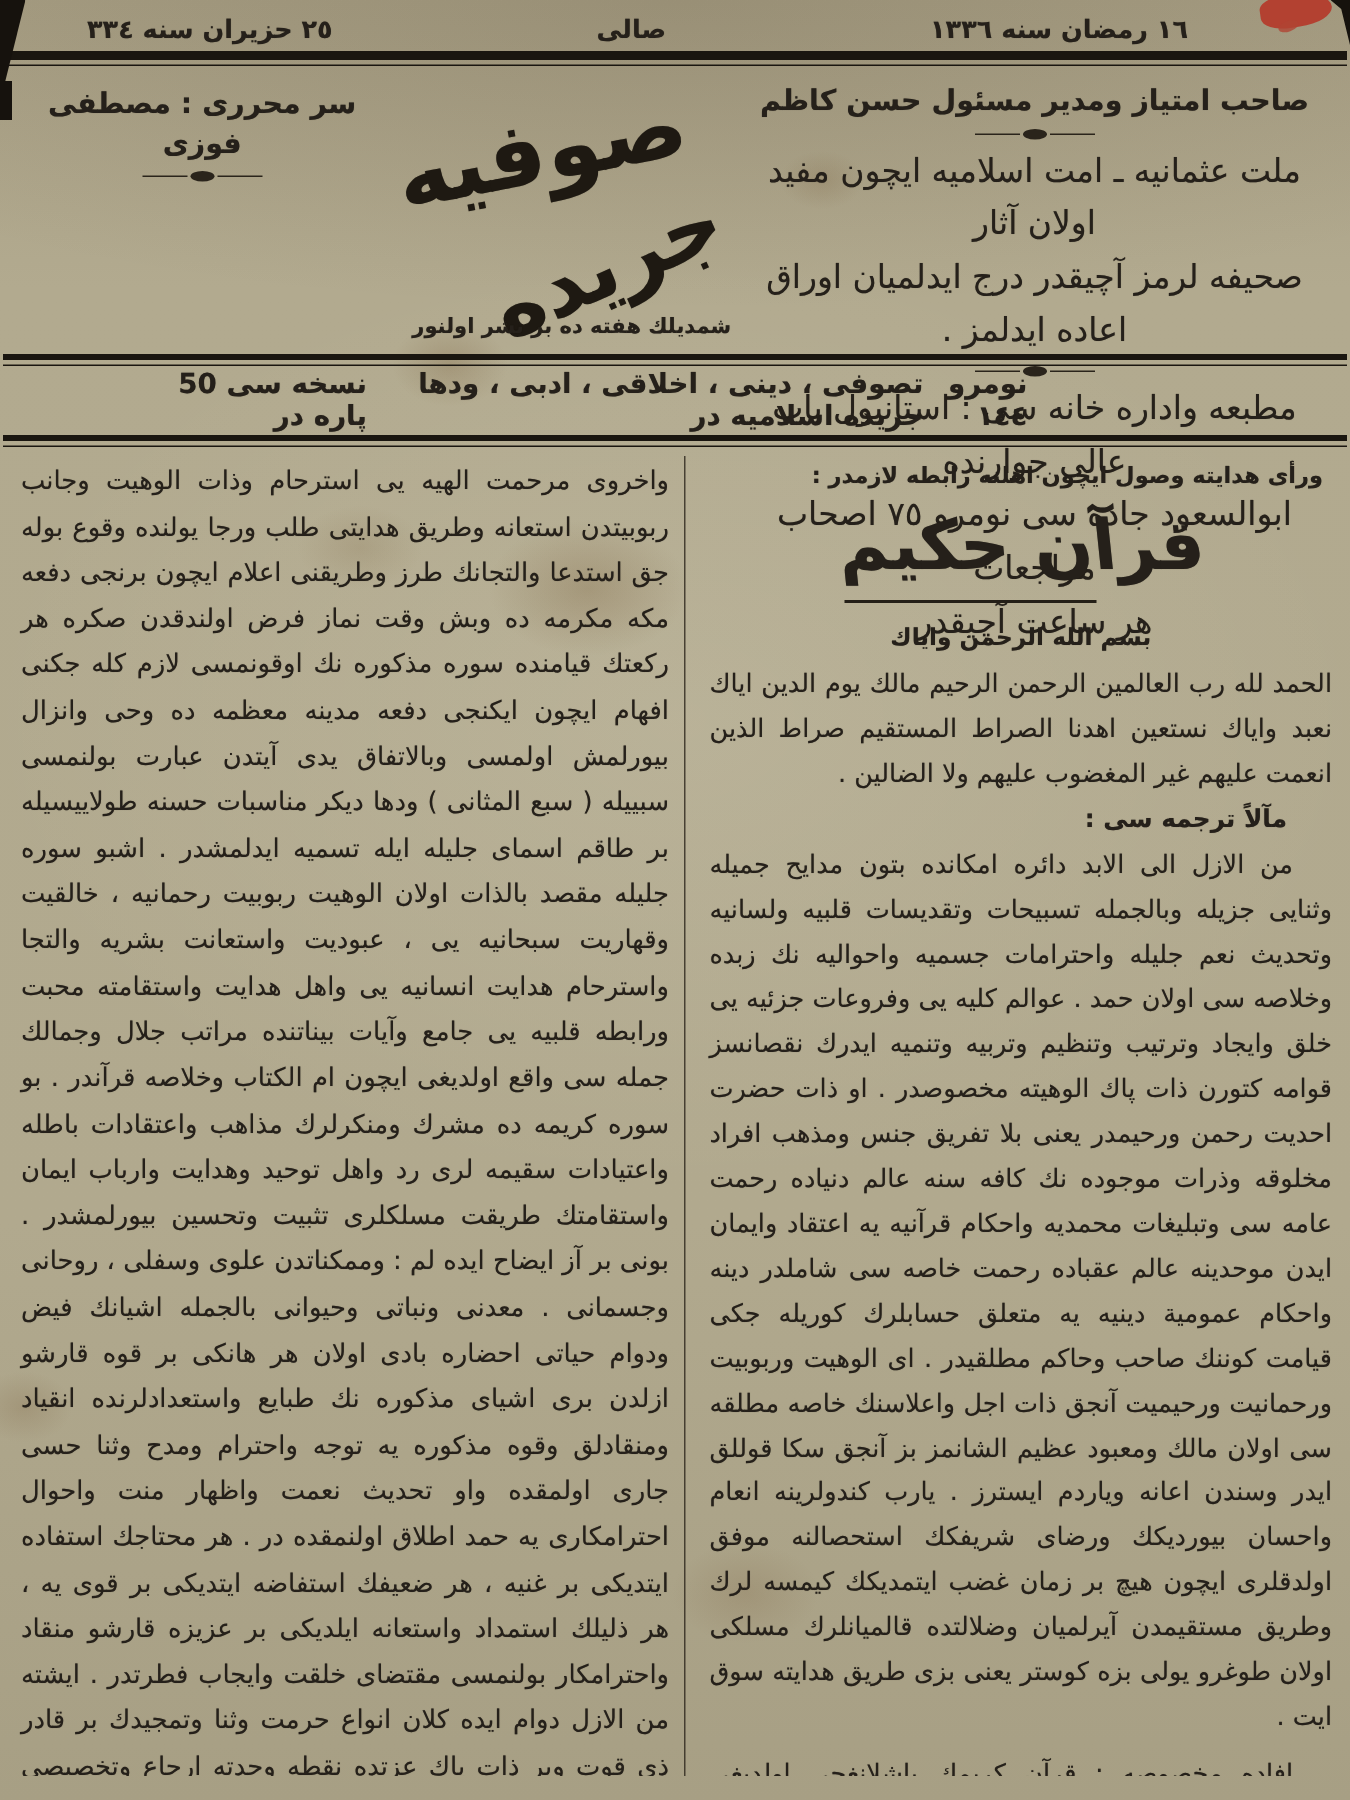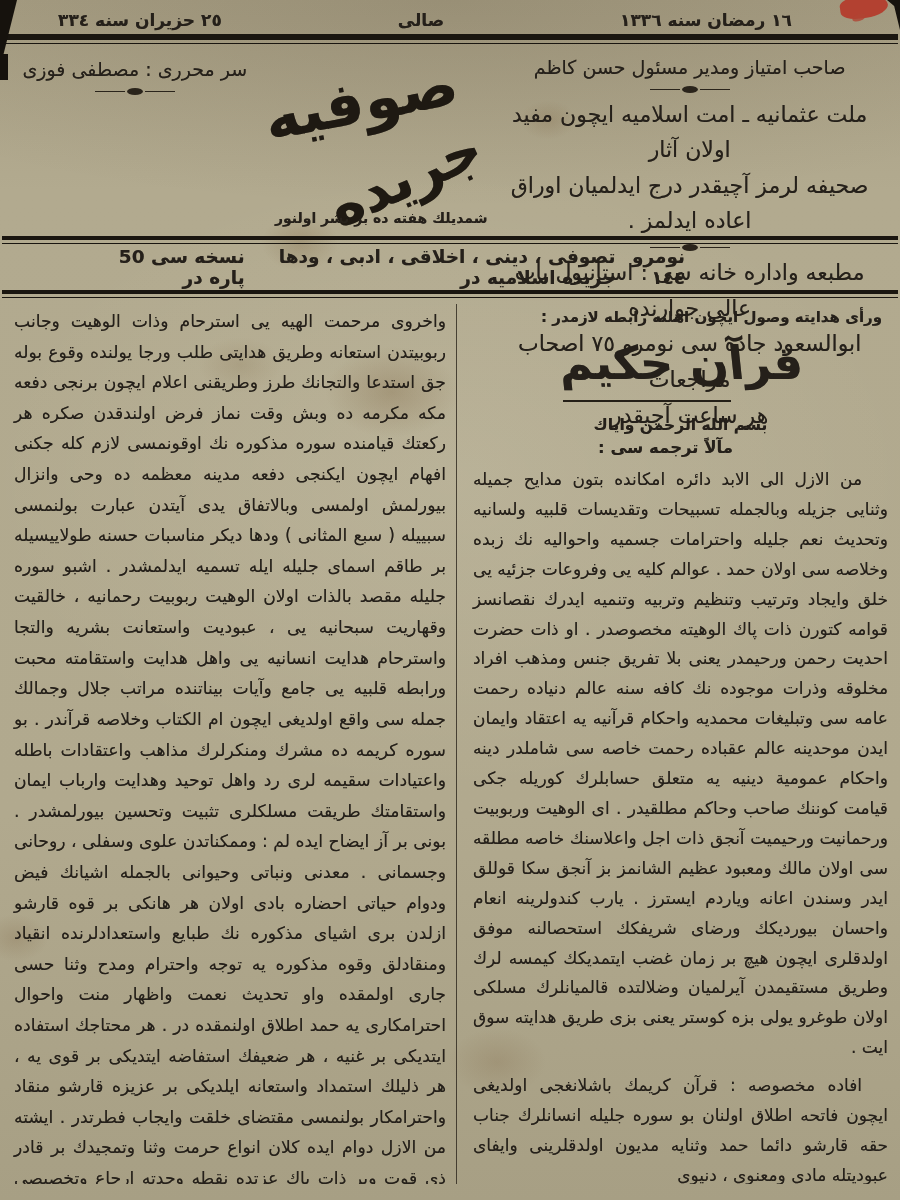--- a/index.html
+++ b/index.html
@@ -51,21 +51,21 @@
   .masthead {
     display: flex; justify-content: space-between;
     padding: 8px 10px 0 14px;
     height: 192px; box-sizing: border-box;
   }
   .mast-col { display:flex; flex-direction:column; align-items:center; }
   .mast-right { width: 408px; padding-top: 2px; }
   .mast-center { width: 238px; position: relative; }
   .mast-left { width: 246px; padding-top: 4px; }
   .mast-line { text-align:center; white-space: pre-line; font-size: 22px; line-height: 1.62; }
-  .mast-line.big { font-size: 19px; font-weight: normal; line-height: 1.4; }
+  .mast-line.big { font-size: 19px; font-weight: bold; line-height: 1.4; }
   .orn { display:flex; align-items:center; justify-content:center; margin: 5px 0 4px; }
   .orn::before, .orn::after { content:""; width: 30px; border-top: 1.5px solid #2a241b; }
   .orn .knot { width: 16px; height: 7px; background:#2a241b; border-radius: 50%; margin: 0 2px; }
 
   .logo { position: relative; width: 230px; height: 158px; }
   .logo .w1 { position:absolute; right: 2px; bottom: 0px; font-size: 56px; font-weight: bold;
               transform: rotate(-24deg); color:#1e1912; letter-spacing:-2px;}
   .logo .w2 { position:absolute; left: 6px; top: 14px; font-size: 60px; font-weight: bold;
               transform: rotate(-11deg); color:#1e1912; }
   .logo-subtitle { position:absolute; bottom: -16px; width:100%; text-align:right;
@@ -84,21 +84,21 @@
   .col-second { flex: 1; padding: 2px 10px 0 2px; }
 
   .kicker { margin: 2px 6px 0 0; font-size: 15px; font-weight: bold; text-align: right; }
   .headline { margin: 10px 0 0; font-size: 46px; font-weight: bold; text-align: center;
               transform: skewX(6deg); }
   .headline-rule { width: 168px; border-top: 2px solid #241f17; margin: 10px auto 0 90px; }
   .basmala { margin: 14px 0 0; text-align: center; font-size: 15.5px; font-weight: bold; }
   .para { margin: 8px 0 0; font-size: 17px; line-height: 1.76; text-align: justify;
           text-align-last: right; font-weight: 500; }
   .para.indent { text-indent: 26px; }
-  .label { margin: 4px 30px 0 0; font-size: 16.5px; font-weight: bold; text-align: center; }
+  .label { margin: 4px 30px 0 0; font-size: 16.5px; font-weight: bold; text-align: right; }
   .col-second .para { margin-top: 0; line-height: 1.78; font-size: 17.2px; }
 </style>
 </head>
 <body>
 
 <div class="corner-tl"></div>
 <div class="edge-left"></div>
 <div class="corner-tr"></div>
 <div class="red-stamp"></div>
 <div class="red-stamp2"></div>
@@ -154,20 +154,21 @@
 
   <div class="rule-double thin"></div>
 </header>
 
 <main class="columns" dir="rtl">
   <section class="col col-first">
     <p class="kicker">ورأى هدايته وصول ايچون اهلنه رابطه لازمدر :</p>
     <h1 class="headline">قرآن حكيم</h1>
     <div class="headline-rule"></div>
     <p class="basmala">بسم الله الرحمن واياك</p>
+    <p class="para">الحمد لله رب العالمين الرحمن الرحيم مالك يوم الدين اياك نعبد واياك نستعين اهدنا الصراط المستقيم صراط الذين انعمت عليهم غير المغضوب عليهم ولا الضالين .</p>
     <p class="label">مآلاً ترجمه سى :</p>
     <p class="para indent">من الازل الى الابد دائره امكانده بتون مدايح جميله وثنايى جزيله وبالجمله تسبيحات وتقديسات قلبيه ولسانيه وتحديث نعم جليله واحترامات جسميه واحواليه نك زبده وخلاصه سى اولان حمد . عوالم كليه يى وفروعات جزئيه يى خلق وايجاد وترتيب وتنظيم وتربيه وتنميه ايدرك نقصانسز قوامه كتورن ذات پاك الوهيته مخصوصدر . او ذات حضرت احديت رحمن ورحيمدر يعنى بلا تفريق جنس ومذهب افراد مخلوقه وذرات موجوده نك كافه سنه عالم دنياده رحمت عامه سى وتبليغات محمديه واحكام قرآنيه يه اعتقاد وايمان ايدن موحدينه عالم عقباده رحمت خاصه سى شاملدر دينه واحكام عمومية دينيه يه متعلق حسابلرك كوريله جكى قيامت كوننك صاحب وحاكم مطلقيدر . اى الوهيت وربوبيت ورحمانيت ورحيميت آنجق ذات اجل واعلاسنك خاصه مطلقه سى اولان مالك ومعبود عظيم الشانمز بز آنجق سكا قوللق ايدر وسندن اعانه وياردم ايسترز . يارب كندولرينه انعام واحسان بيورديكك ورضاى شريفكك استحصالنه موفق اولدقلرى ايچون هيچ بر زمان غضب ايتمديكك كيمسه لرك وطريق مستقيمدن آيرلميان وضلالتده قالميانلرك مسلكى اولان طوغرو يولى بزه كوستر يعنى بزى طريق هدايته سوق ايت .</p>
     <p class="para indent">افاده مخصوصه : قرآن كريمك باشلانغجى اولديغى ايچون فاتحه اطلاق اولنان بو سوره جليله انسانلرك جناب حقه قارشو دائما حمد وثنايه مديون اولدقلرينى وايفاى عبوديتله مادى ومعنوى ، دنيوى</p>
   </section>
 
   <section class="col col-second">
     <p class="para">واخروى مرحمت الهيه يى استرحام وذات الوهيت وجانب ربوبيتدن استعانه وطريق هدايتى طلب ورجا يولنده وقوع بوله جق استدعا والتجانك طرز وطريقنى اعلام ايچون برنجى دفعه مكه مكرمه ده وبش وقت نماز فرض اولندقدن صكره هر ركعتك قيامنده سوره مذكوره نك اوقونمسى لازم كله جكنى افهام ايچون ايكنجى دفعه مدينه معظمه ده وحى وانزال بيورلمش اولمسى وبالاتفاق يدى آيتدن عبارت بولنمسى سبييله ( سبع المثانى ) ودها ديكر مناسبات حسنه طولاييسيله بر طاقم اسماى جليله ايله تسميه ايدلمشدر . اشبو سوره جليله مقصد بالذات اولان الوهيت ربوبيت رحمانيه ، خالقيت وقهاريت سبحانيه يى ، عبوديت واستعانت بشريه والتجا واسترحام هدايت انسانيه يى واهل هدايت واستقامته محبت ورابطه قلبيه يى جامع وآيات بيناتنده مراتب جلال وجمالك جمله سى واقع اولديغى ايچون ام الكتاب وخلاصه قرآندر . بو سوره كريمه ده مشرك ومنكرلرك مذاهب واعتقادات باطله واعتيادات سقيمه لرى رد واهل توحيد وهدايت وارباب ايمان واستقامتك طريقت مسلكلرى تثبيت وتحسين بيورلمشدر . بونى بر آز ايضاح ايده لم : وممكناتدن علوى وسفلى ، روحانى وجسمانى . معدنى ونباتى وحيوانى بالجمله اشيانك فيض ودوام حياتى احضاره بادى اولان هر هانكى بر قوه قارشو ازلدن برى اشياى مذكوره نك طبايع واستعدادلرنده انقياد ومنقادلق وقوه مذكوره يه توجه واحترام ومدح وثنا حسى جارى اولمقده واو تحديث نعمت واظهار منت واحوال احترامكارى يه حمد اطلاق اولنمقده در . هر محتاجك استفاده ايتديكى بر غنيه ، هر ضعيفك استفاضه ايتديكى بر قوى يه ، هر ذليلك استمداد واستعانه ايلديكى بر عزيزه قارشو منقاد واحترامكار بولنمسى مقتضاى خلقت وايجاب فطرتدر . ايشته من الازل دوام ايده كلان انواع حرمت وثنا وتمجيدك بر قادر ذى قوت وبر ذات پاك عزتده نقطه وحدته ارجاع وتخصيصى هر قلب سليم ورأى حكيم اربابى نزدنده مسلمدر مرجع محامد اولمسى لازم كلان احديت مطلقه نه در واو مركز وحدت كيمدر ؟ : قوه قاهره وعظمت كامله صاحبى اولان وحدانيت اقوام جاهله نك حس الوهيتله كندولرنده بر قوت وقهر</p>
   </section>
 </main>
 

